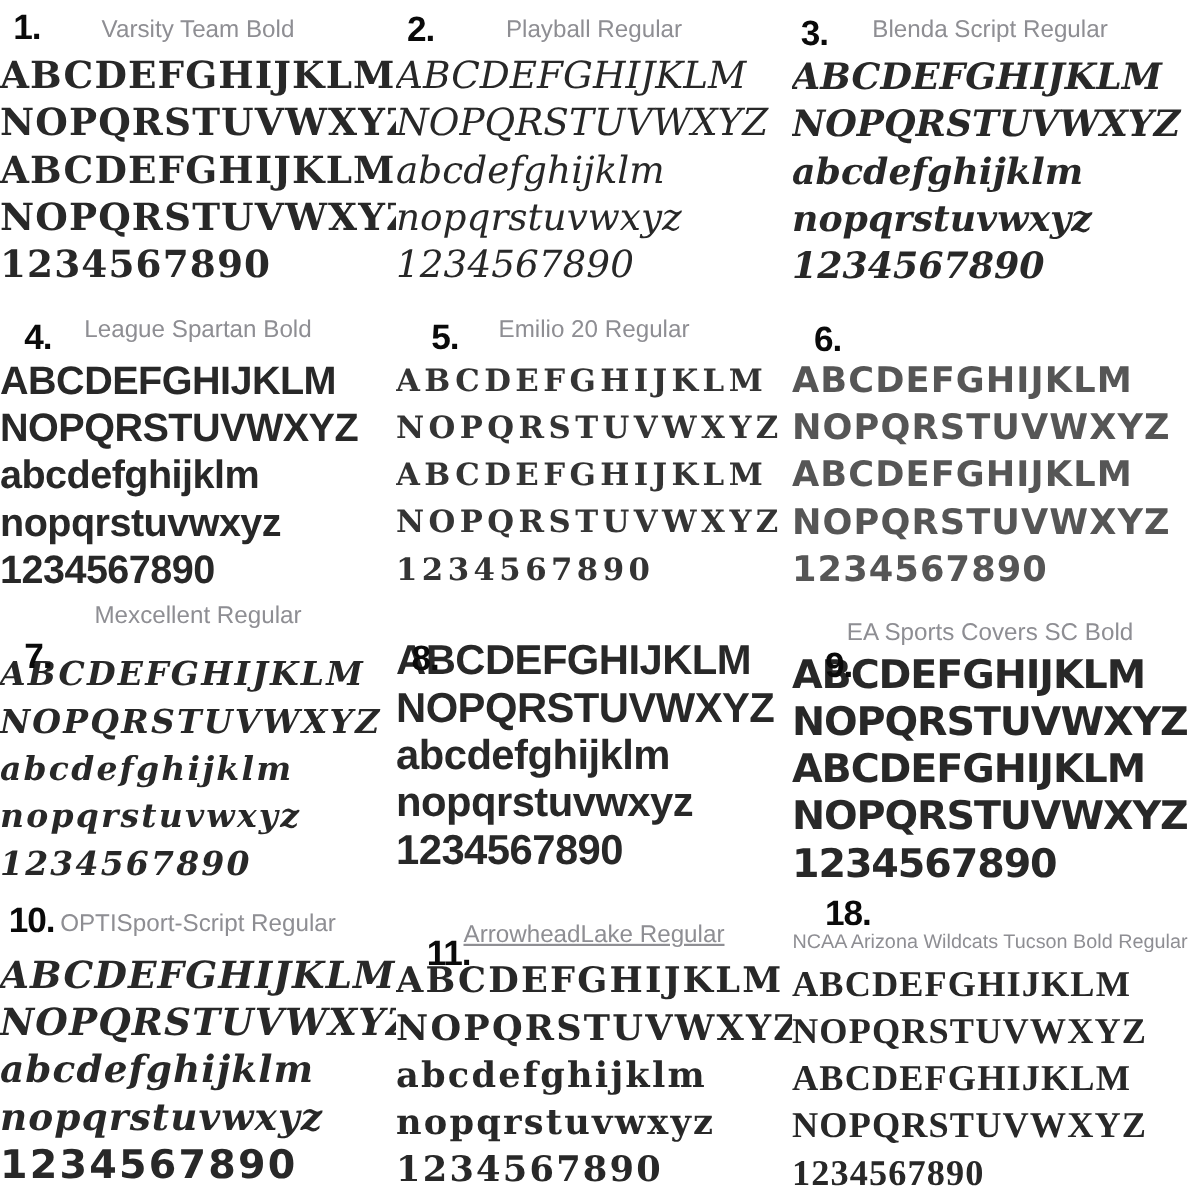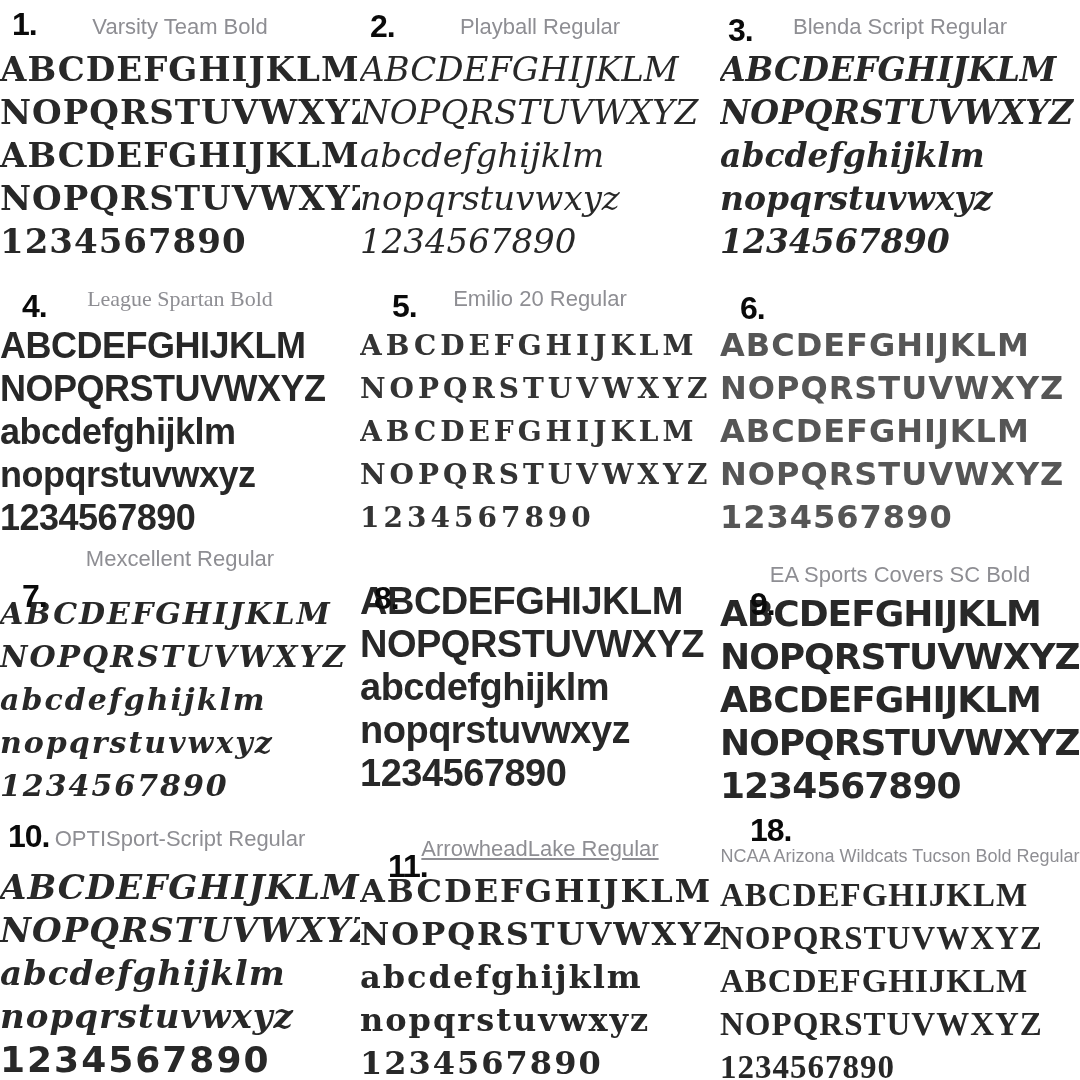--- a/index.html
+++ b/index.html
@@ -40,21 +40,21 @@
   .f-easports   .ln { font-family:"DejaVu Sans",sans-serif; font-weight:800; font-size:36px; letter-spacing:-1px; }
   .f-optisport  .ln { font-family:"DejaVu Serif",serif; font-style:italic; font-weight:700; font-size:34px; letter-spacing:1px; }
   .f-optisport  .ln:last-child { font-family:"DejaVu Sans",sans-serif; font-style:normal; font-weight:800; font-size:36px; letter-spacing:2px; }
   .f-arrowhead  .ln { font-family:"DejaVu Serif",serif; font-weight:700; font-size:32px; letter-spacing:2px; }
   .f-ncaa       .ln { font-family:"Liberation Serif",serif; font-weight:700; font-size:33px; letter-spacing:1px; }
 
   
   .c1 .num { top:6px;  left:12px; }
   .c2 .num { top:8px;  left:10px; }
   .c3 .num { top:12px; left:8px; }
-  .c4 .num { top:18px; left:22px; }  .c4 .label { padding-top:16px;font-family:Liberation Serif, serif; } .c4 .lines { top:54px; }
+  .c4 .num { top:18px; left:22px; }  .c4 .label { padding-top:16px; } .c4 .lines { top:54px; }
   .c5 .num { top:18px; left:32px; }  .c5 .label { padding-top:16px; } .c5 .lines { top:54px; }
   .c6 .num { top:20px; left:20px; }  .c6 .label { padding-top:16px; } .c6 .lines { top:54px; }
   .c7 .num { top:38px; left:22px; }  .c7 .label { padding-top:6px; }  .c7 .lines { top:52px; }
   .c8 .num { top:40px; left:14px; }  .c8 .label { padding-top:4px; }  .c8 .lines { top:40px; }
   .c9 .num { top:46px; left:30px; }  .c9 .label { padding-top:22px; } .c9 .lines { top:52px; }
   .c10 .num { top:8px;  left:8px; }  .c10 .label { padding-top:16px;text-align:center; } .c10 .lines { top:56px; }
   .c11 .num { top:6px;  left:28px;margin-top:32px; } .c11 .label { padding-top:26px;text-decoration:underline; } .c11 .lines { top:60px; }
   .c12 .num { top:2px;  left:30px; } .c12 .label { padding-top:36px; font-size:18px; } .c12 .lines { top:64px; }
 </style>
 </head>

